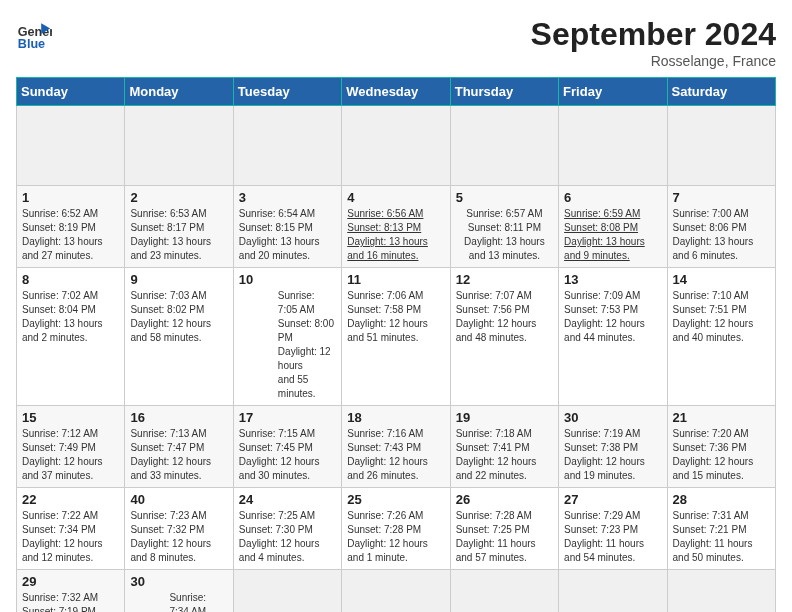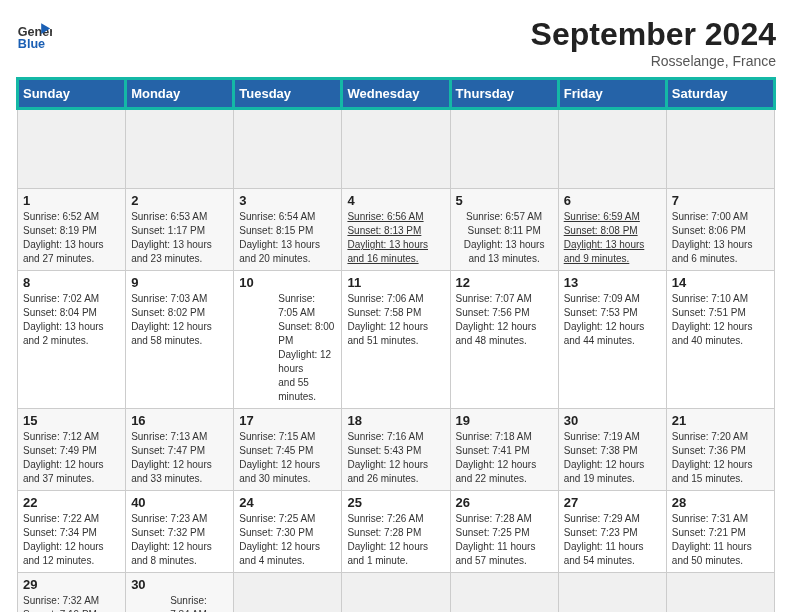--- a/index.html
+++ b/index.html
@@ -40,21 +40,21 @@
       border-collapse: collapse;
       table-layout: fixed;
     }
     th {
       background: #2563a8;
       color: #fff;
       font-size: 13px;
       font-weight: bold;
       padding: 6px 4px;
       text-align: left;
-      border: 3px solid #14b8a6;
+      border: 1px solid #14b8a6;
     }
     td {
       border: 1px solid #ccc;
       vertical-align: top;
       padding: 4px 5px;
       font-size: 10.5px;
       color: #222;
       height: 80px;
       background: #fff;
     }
@@ -115,21 +115,21 @@
         <td>
           <span class="day-num">1</span>
           <div class="day-info" style="white-space: pre-line;">Sunrise: 6:52 AM
 Sunset: 8:19 PM
 Daylight: 13 hours
 and 27 minutes.</div>
         </td>
         <td>
           <span class="day-num">2</span>
           <div class="day-info" style="white-space: pre-line;">Sunrise: 6:53 AM
-Sunset: 1:17 PM
+Sunset: 8:17 PM
 Daylight: 13 hours
 and 23 minutes.</div>
         </td>
         <td>
           <span class="day-num">3</span>
           <div class="day-info" style="white-space: pre-line;">Sunrise: 6:54 AM
 Sunset: 8:15 PM
 Daylight: 13 hours
 and 20 minutes.</div>
         </td>
@@ -231,21 +231,21 @@
         <td>
           <span class="day-num">17</span>
           <div class="day-info" style="white-space: pre-line;">Sunrise: 7:15 AM
 Sunset: 7:45 PM
 Daylight: 12 hours
 and 30 minutes.</div>
         </td>
         <td>
           <span class="day-num">18</span>
           <div class="day-info" style="white-space: pre-line;">Sunrise: 7:16 AM
-Sunset: 5:43 PM
+Sunset: 7:43 PM
 Daylight: 12 hours
 and 26 minutes.</div>
         </td>
         <td>
           <span class="day-num">19</span>
           <div class="day-info" style="white-space: pre-line;">Sunrise: 7:18 AM
 Sunset: 7:41 PM
 Daylight: 12 hours
 and 22 minutes.</div>
         </td>

